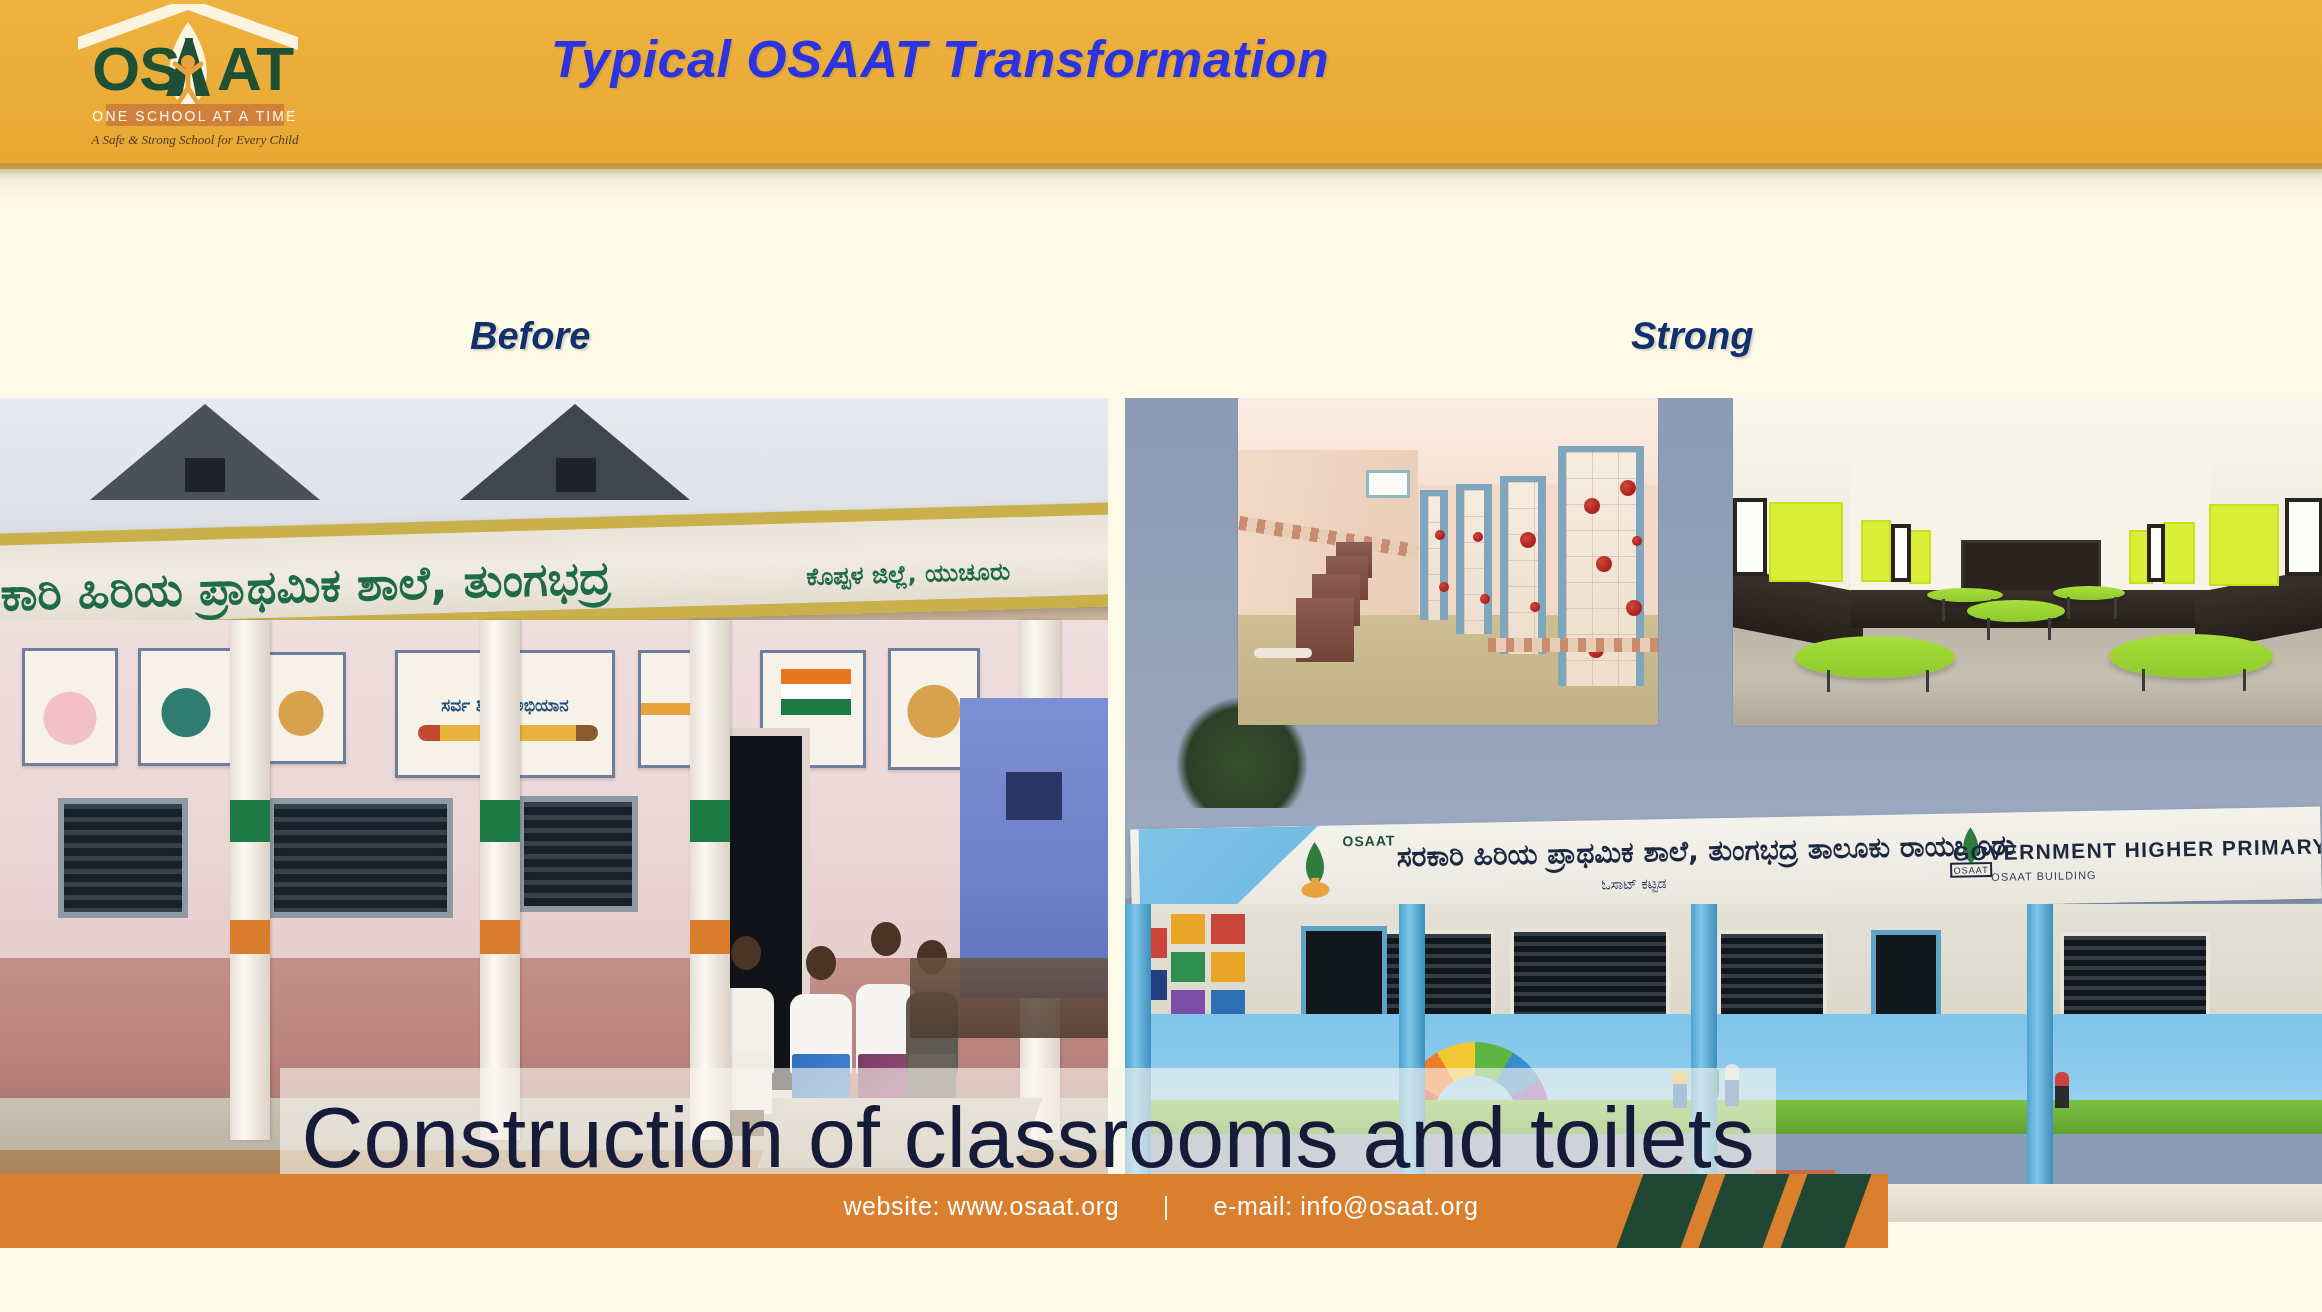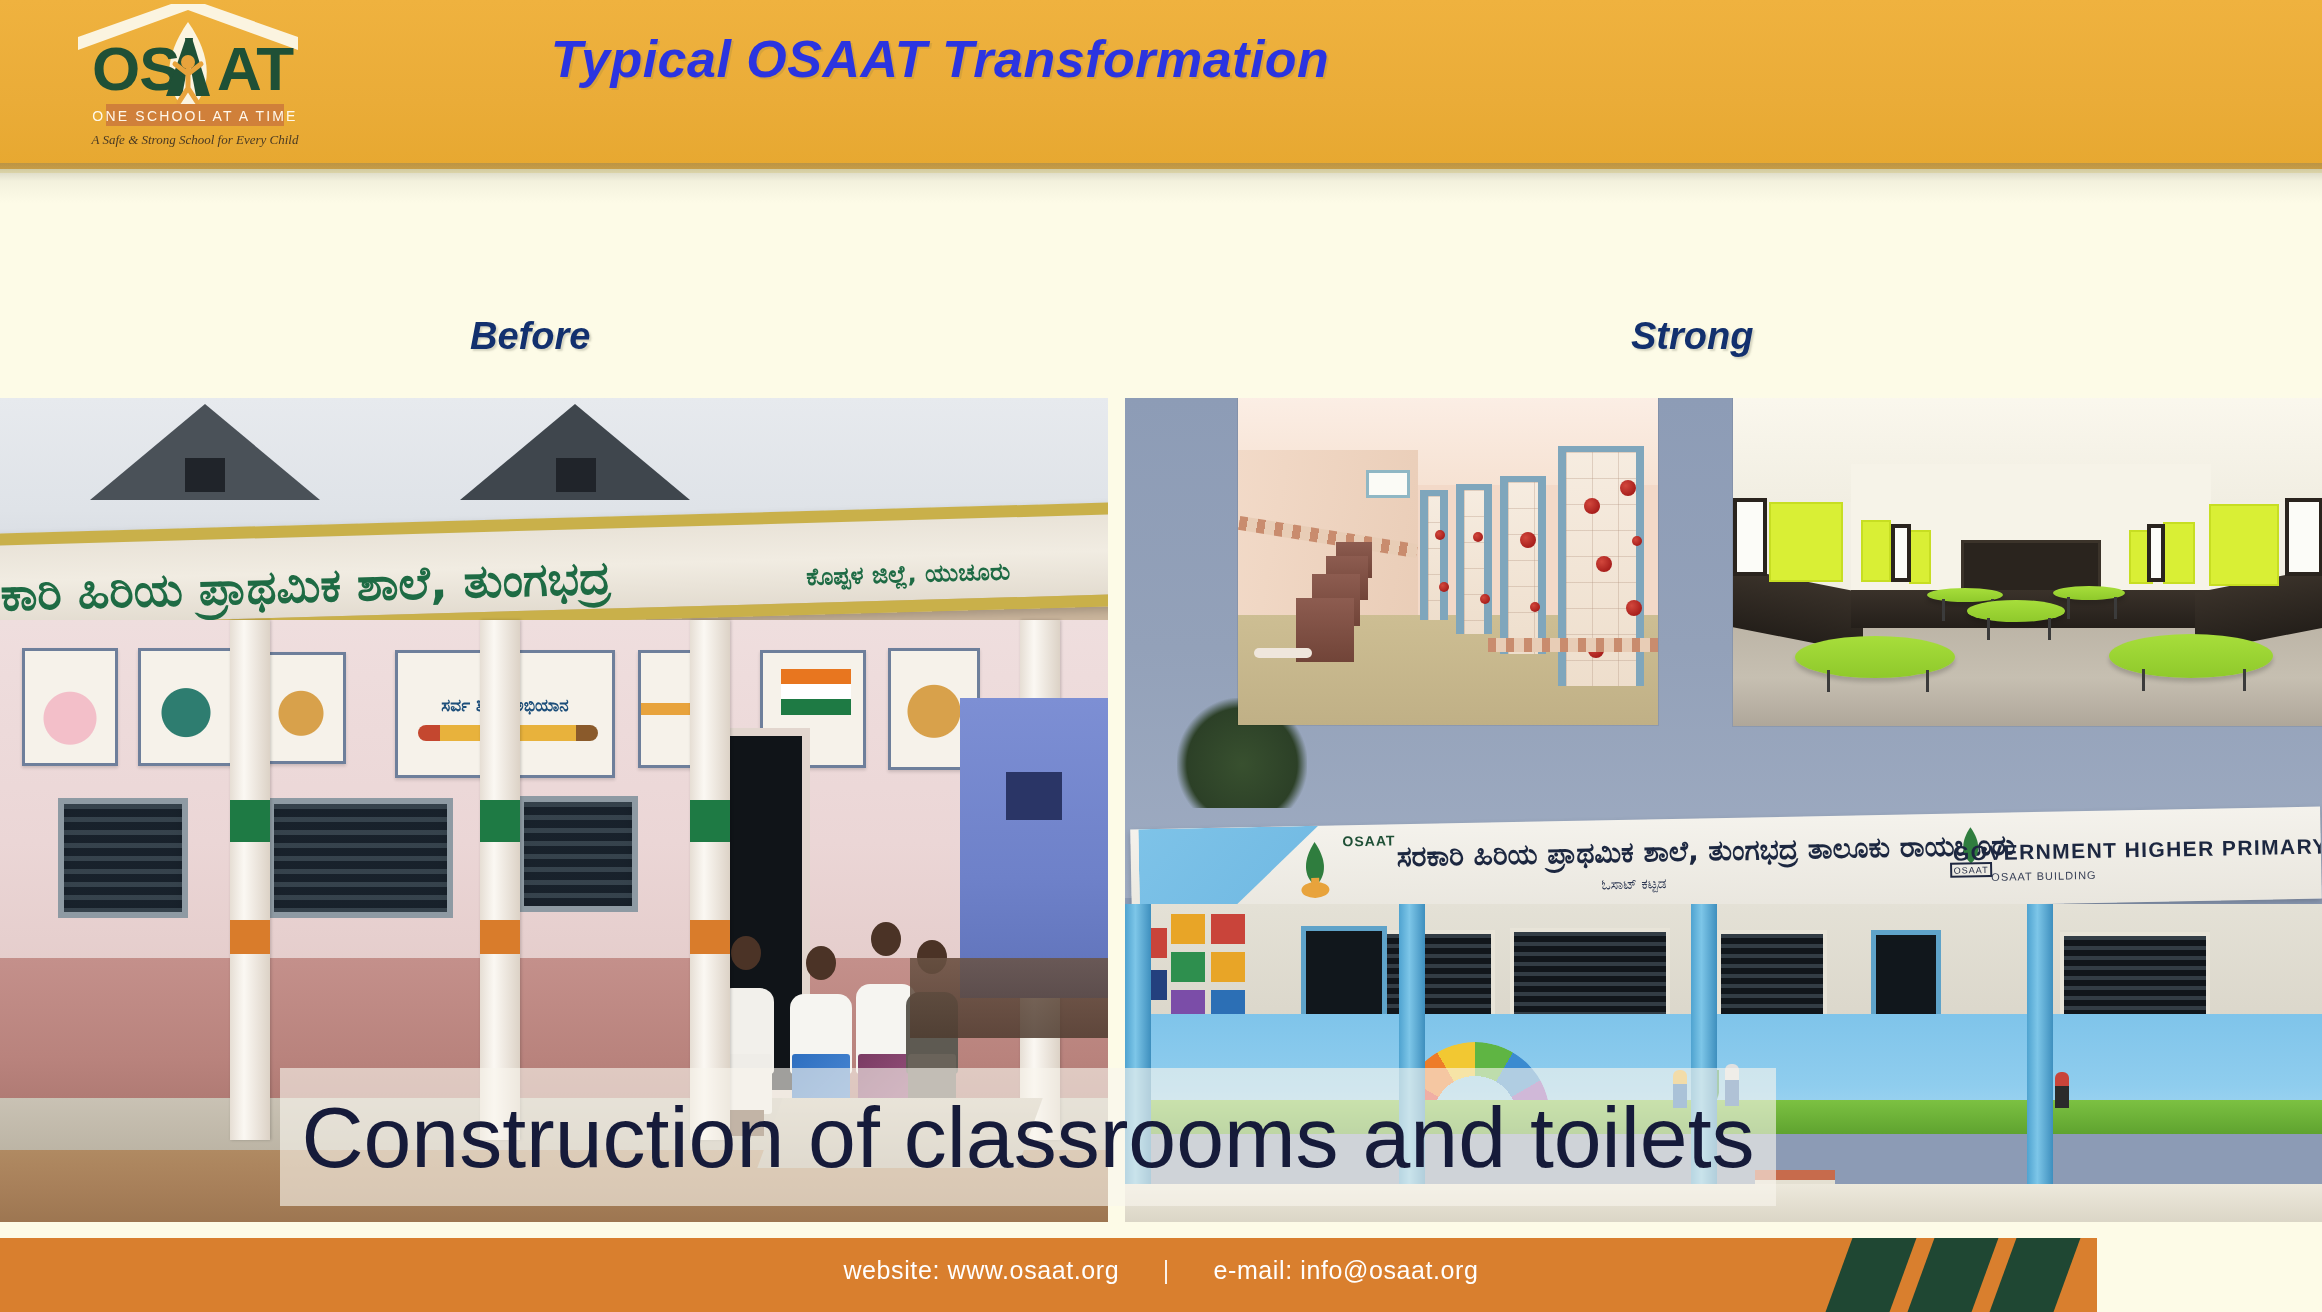--- a/index.html
+++ b/index.html
@@ -291,21 +291,21 @@
   }
   .caption-text {
     position:absolute; left:280px; top:1072px; width:1496px; height:130px;
     display:flex; align-items:center; justify-content:center;
     font-size:86px; color:#161B3A; white-space:nowrap;
     font-family:"Liberation Sans", sans-serif;
   }
 
   
   .footer {
-    position:absolute; left:0; top:1238px; width:2097px; height:74px;
+    position:absolute; left:0; top:1174px; width:1888px; height:74px;
     background:#D97F2E;
   }
   .footer-text {
     position:absolute; left:0; top:18px; width:2322px; text-align:center;
     color:#FFFFFF; font-size:25px; letter-spacing:0.6px; white-space:nowrap;
   }
   .footer-text .sep { padding:0 36px; opacity:.9; }
   .footer-stripes {
     position:absolute; right:0; top:0; width:300px; height:74px; overflow:hidden;
   }

